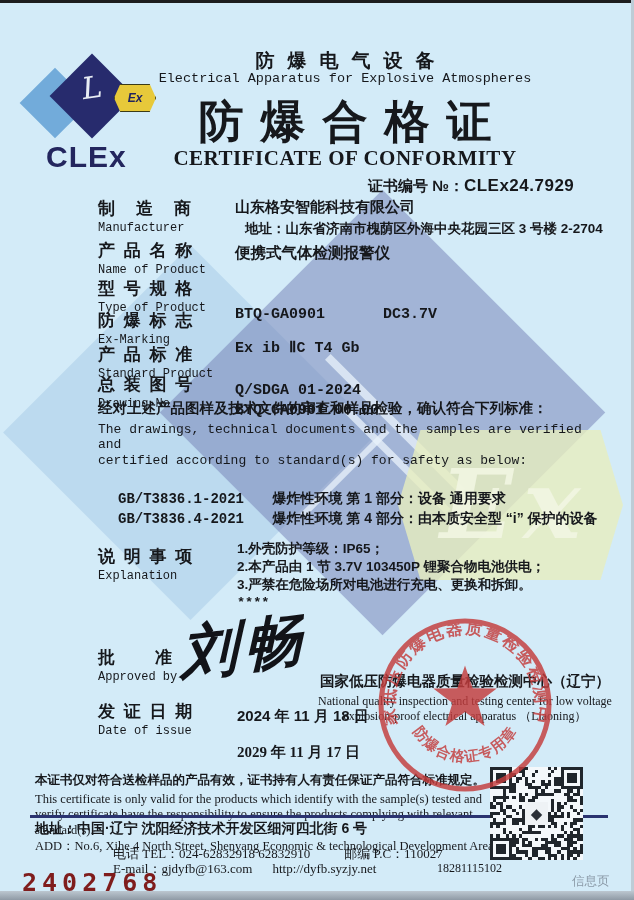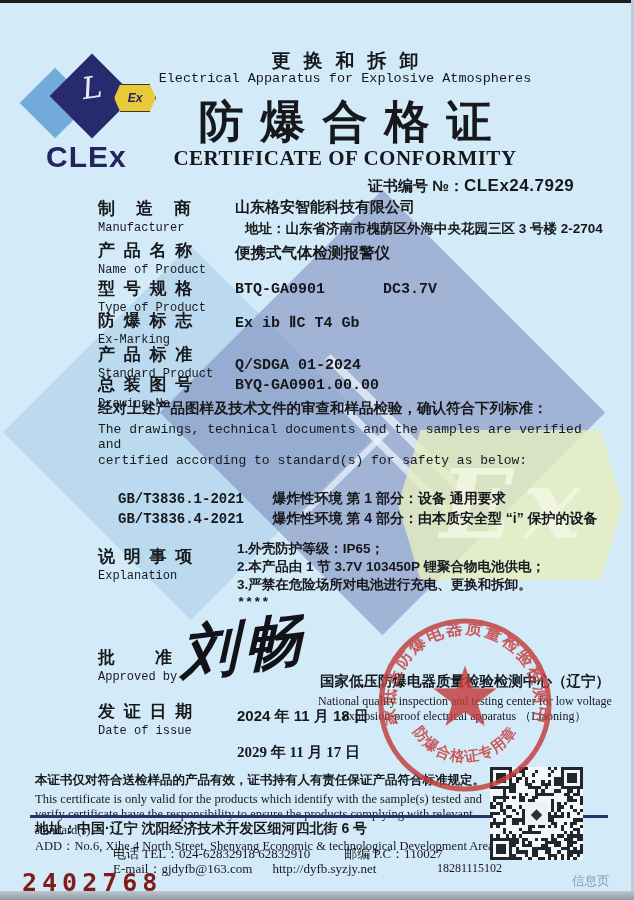--- a/index.html
+++ b/index.html
@@ -44,21 +44,21 @@
   .certno{left:368px;top:176px;font-size:15px;font-weight:bold;z-index:2;}
   .certno b{font-size:17px;letter-spacing:.5px;}
 
   
   .row{position:absolute;left:98px;z-index:1;}
   .lzh{font-size:17px;font-weight:bold;letter-spacing:2px;white-space:nowrap;}
   .len{font-family:"Liberation Mono",monospace;font-size:12px;margin-top:1px;white-space:nowrap;}
   .val{position:absolute;left:235px;z-index:1;white-space:nowrap;}
   .v-zh{font-size:15px;font-weight:600;}
   .v-zh2{font-size:13.5px;font-weight:600;margin-top:3px;padding-left:10px;}
-  .v-mono{font-family:"Liberation Mono",monospace;font-size:15px;font-weight:600;}
+  .v-mono{font-family:"Liberation Mono",monospace;font-size:15px;font-weight:600;margin-top:25px;}
   .v-mono .gap{display:inline-block;width:58px;}
 
   .verify{left:98px;top:399px;width:490px;z-index:1;}
   .verify .zh{font-size:14.5px;font-weight:bold;}
   .verify .en{font-family:"Liberation Mono",monospace;font-size:13px;line-height:1.18;margin-top:4px;}
 
   .std{left:118px;z-index:1;white-space:nowrap;}
   .std .code{display:inline-block;width:150px;font-family:"Liberation Mono",monospace;font-size:14px;font-weight:600;}
   .std .desc{font-size:14px;font-weight:600;}
 
@@ -118,21 +118,21 @@
     <div class="d-light"></div>
     <div class="d-navy"></div>
     <div class="l-script">L</div>
     <div class="d-ex">
         <span>Ex</span>
       </div>
     <div class="clex">CLEx</div>
   </div>
 
   <div class="abs hdr" style="height:200px;">
-    <div class="t-zh-s">更换和拆卸</div>
+    <div class="t-zh-s">防爆电气设备</div>
     <div class="t-en-s">Electrical Apparatus for Explosive Atmospheres</div>
     <div class="t-zh-m">防爆合格证</div>
     <div class="t-en-m">CERTIFICATE OF CONFORMITY</div>
   </div>
   <div class="abs certno">
     <span>证书编号 №：</span><b>CLEx24.7929</b>
   </div>
 
   <div class="row" style="top:197px;">
     <div class="lzh">制　造　商</div>

